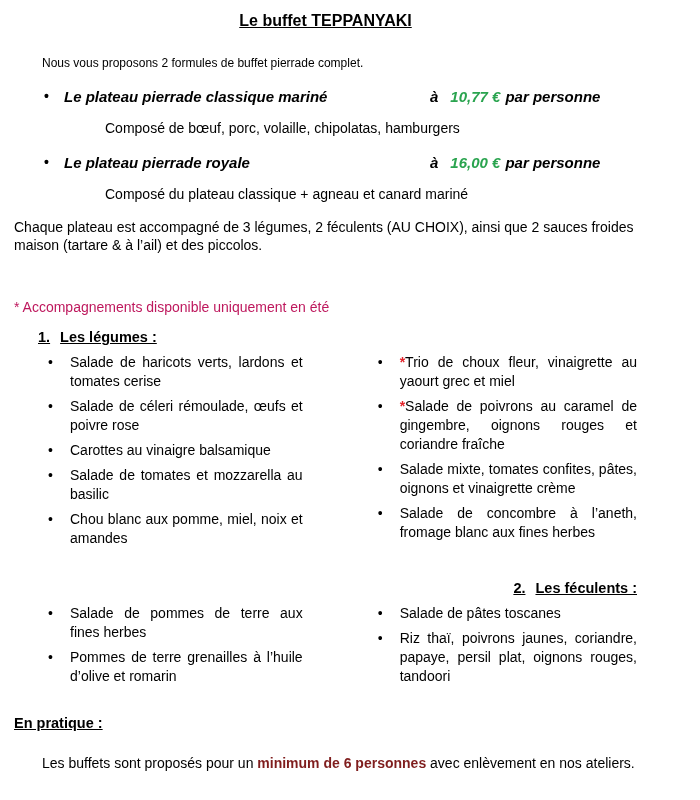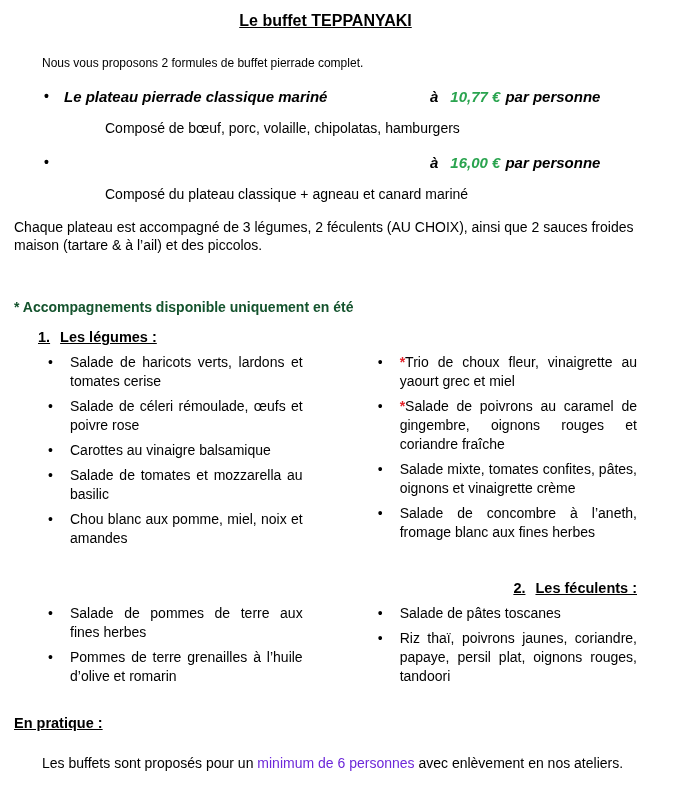--- a/index.html
+++ b/index.html
@@ -46,22 +46,22 @@
     font-size: 14px;
   }
   .note {
     margin-top: 16px;
     width: 668px;
     font-size: 14px;
     line-height: 18px;
   }
   .summer-note {
     margin-top: 45px;
-    color: #14532d;
-    font-weight: bold;
+    color: #be185d;
+    font-weight: normal;
     font-size: 14px;
   }
   .sec-head { font-size: 14.5px; font-weight: bold; }
   .sec-head .sec-num { text-decoration: underline; margin-right: 10px; }
   .sec-head .sec-label { text-decoration: underline; }
   .sec-head-1 { margin: 14px 0 0 24px; }
   .sec-head-2 { margin: 26px 0 0 24px; text-align: right; }
   .cols {
     display: flex;
     margin-top: 8px;
@@ -80,40 +80,41 @@
   .pratique-head {
     margin-top: 23px;
     font-size: 14.5px;
     font-weight: bold;
     text-decoration: underline;
   }
   .footer-line {
     margin: 24px 0 0 28px;
     font-size: 14px;
   }
-  .footer-line .highlight { color: #6d28d9; font-weight: normal; }
+  .footer-line .highlight { color: #7f1d1d; font-weight: bold; }
 </style>
 </head>
 <body>
 
 <div class="page">
 
   <div class="doc-title">Le buffet TEPPANYAKI</div>
 
   <div class="intro">Nous vous proposons 2 formules de buffet pierrade complet.</div>
 
   <div class="formula-line">
     <span class="bullet">•</span>
     <span class="formula-name">Le plateau pierrade classique mariné</span>
     <span class="price-group"><span class="connector">à</span><span class="price">10,77 €</span><span class="per">par personne</span></span>
   </div>
   <div class="formula-desc">Composé de bœuf, porc, volaille, chipolatas, hamburgers</div>
 
   <div class="formula-line">
     <span class="bullet">•</span>
+    <span class="formula-name">Le plateau pierrade royale</span>
     <span class="price-group"><span class="connector">à</span><span class="price">16,00 €</span><span class="per">par personne</span></span>
   </div>
   <div class="formula-desc">Composé du plateau classique + agneau et canard mariné</div>
 
   <div class="note">Chaque plateau est accompagné de 3 légumes, 2 féculents (AU CHOIX), ainsi que 2 sauces froides maison (tartare &amp; à l’ail) et des piccolos.</div>
 
   <div class="summer-note">* Accompagnements disponible uniquement en été</div>
 
   <div class="sec-head sec-head-1">
     <span class="sec-num">1.</span><span class="sec-label">Les légumes :</span>

